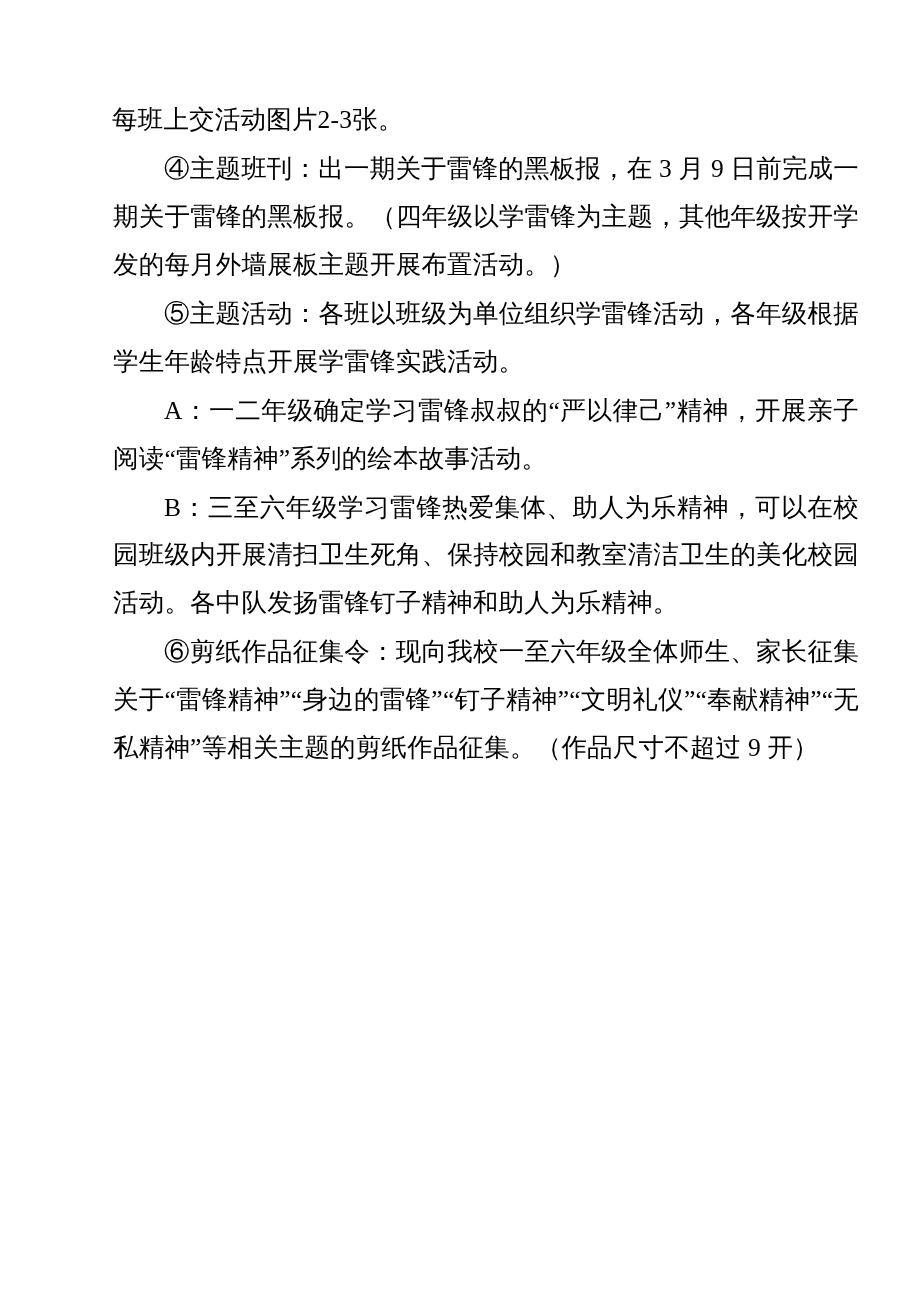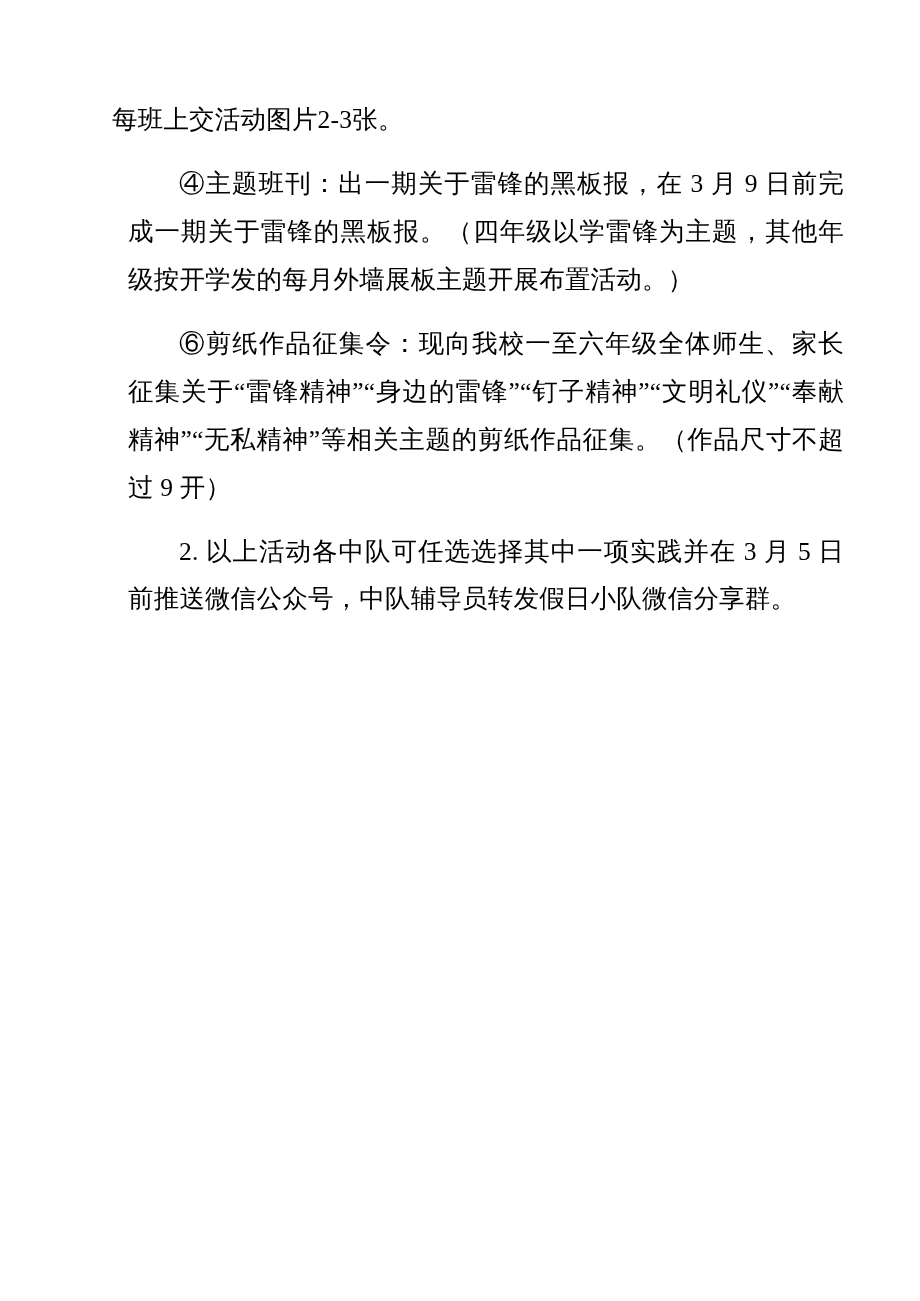--- a/index.html
+++ b/index.html
@@ -23,32 +23,34 @@
     padding: 96px 60px 0 112px;
   }
   .doc-body {
     font-size: 25.5px;
     line-height: 1.88;
     text-align: justify;
     text-justify: inter-ideograph;
     letter-spacing: 0.2px;
   }
   p.para {
-    margin: 16px;
+    margin: 1px;
     text-indent: 2em;
     white-space: normal;
   }
   p.noindent {
     margin: 0;
     text-indent: 0;
   }
 </style>
 </head>
 <body>
 
 <div class="page">
   <div class="doc-body">
     <p class="para noindent">每班上交活动图片2-3张。</p>
     <p class="para">④主题班刊：出一期关于雷锋的黑板报，在 3 月 9 日前完成一期关于雷锋的黑板报。（四年级以学雷锋为主题，其他年级按开学发的每月外墙展板主题开展布置活动。）</p>
+    <p class="para">⑤主题活动：各班以班级为单位组织学雷锋活动，各年级根据学生年龄特点开展学雷锋实践活动。</p>
+    <p class="para">A：一二年级确定学习雷锋叔叔的“严以律己”精神，开展亲子阅读“雷锋精神”系列的绘本故事活动。</p>
+    <p class="para">B：三至六年级学习雷锋热爱集体、助人为乐精神，可以在校园班级内开展清扫卫生死角、保持校园和教室清洁卫生的美化校园活动。各中队发扬雷锋钉子精神和助人为乐精神。</p>
     <p class="para">⑥剪纸作品征集令：现向我校一至六年级全体师生、家长征集关于“雷锋精神”“身边的雷锋”“钉子精神”“文明礼仪”“奉献精神”“无私精神”等相关主题的剪纸作品征集。（作品尺寸不超过 9 开）</p>
-    <p class="para">2. 以上活动各中队可任选选择其中一项实践并在 3 月 5 日前推送微信公众号，中队辅导员转发假日小队微信分享群。</p>
   </div>
 </div>
 
 </body></html>

